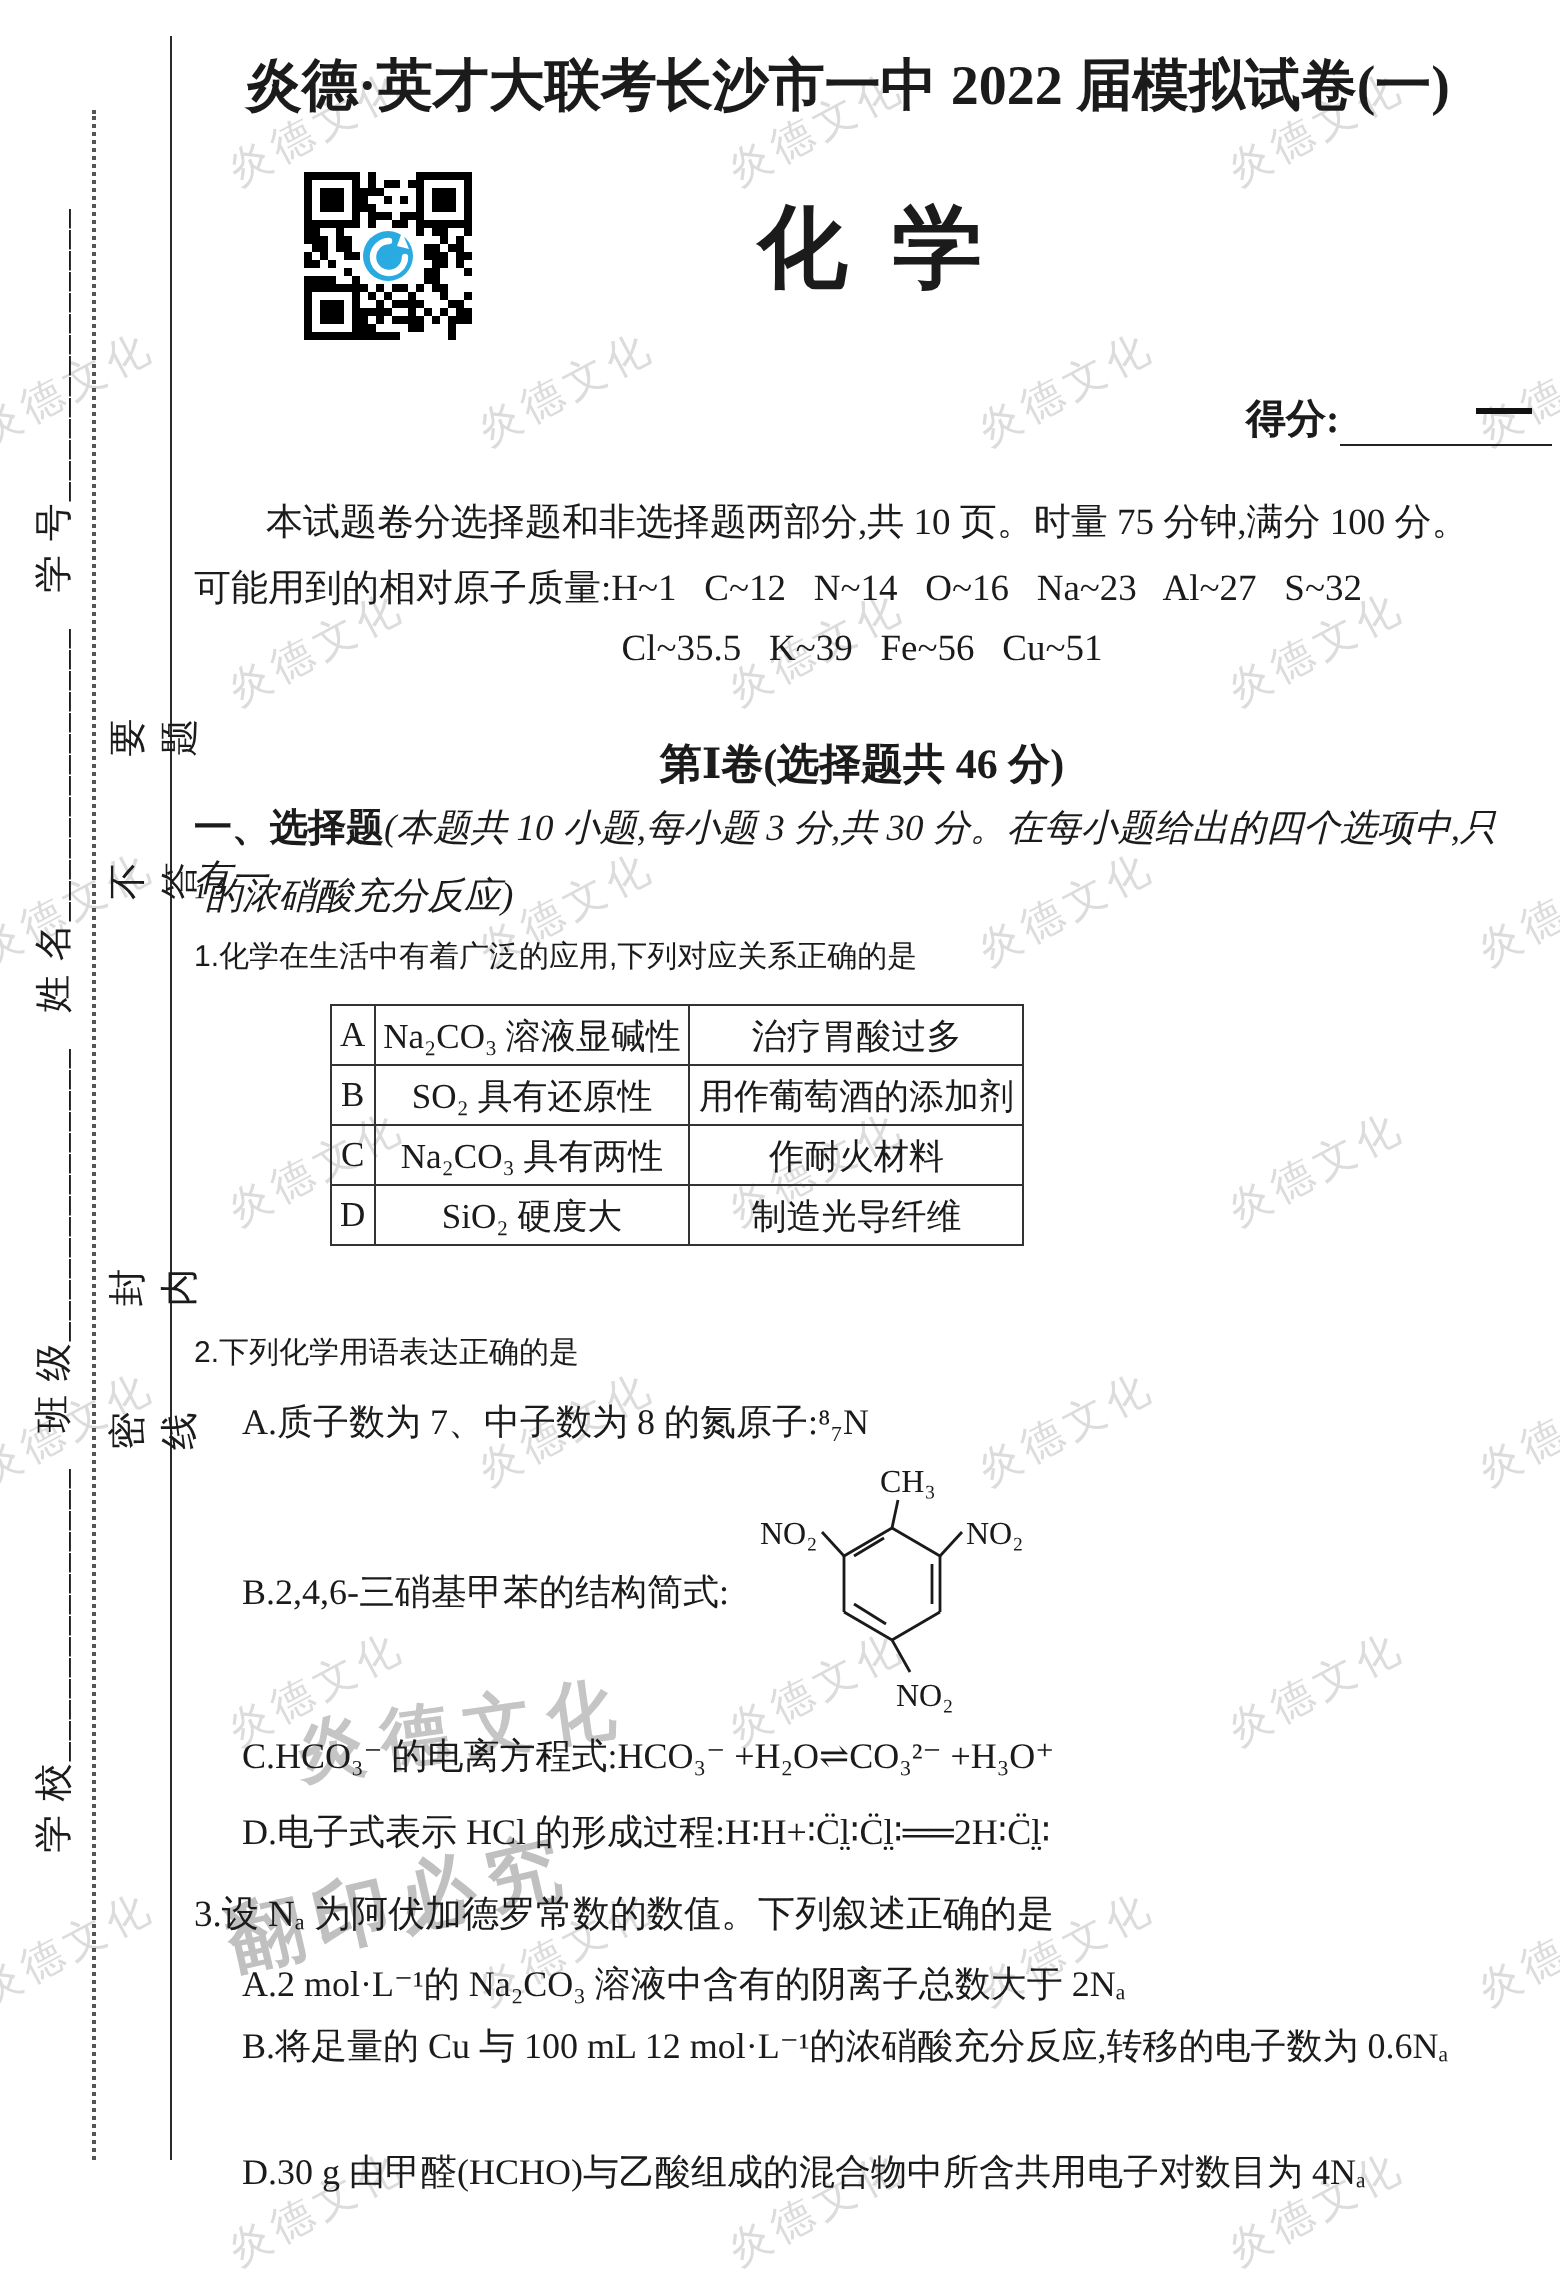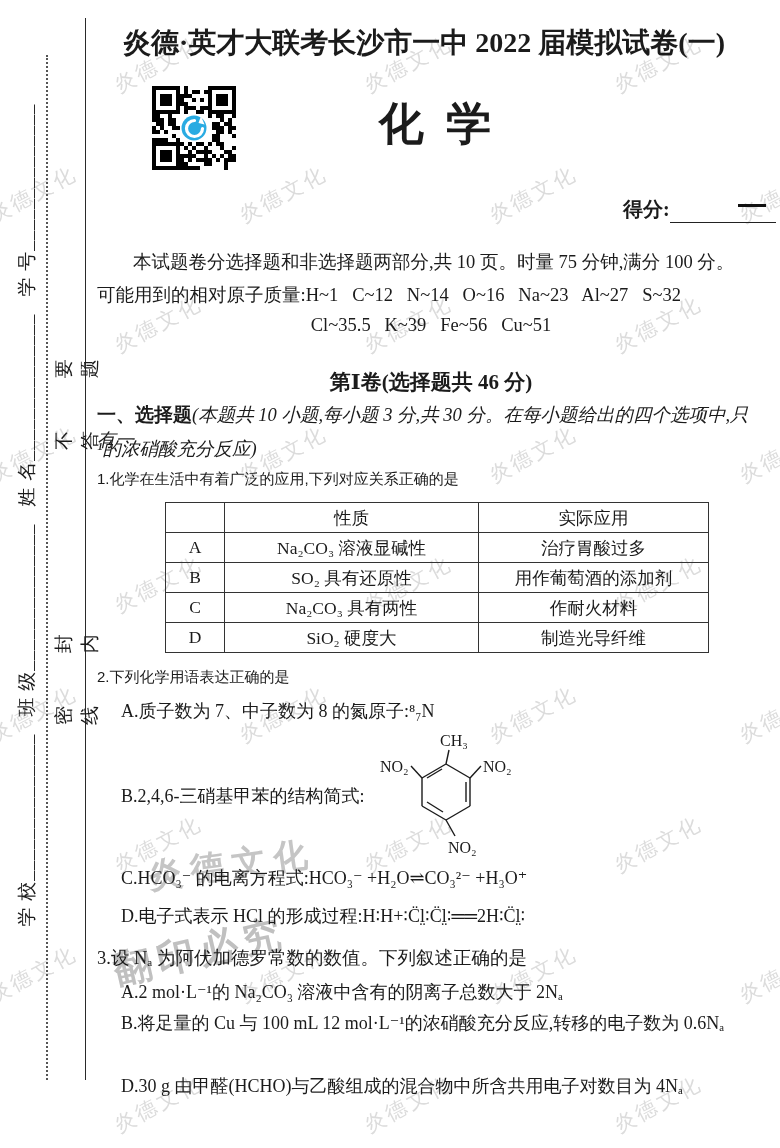--- a/index.html
+++ b/index.html
@@ -255,25 +255,20 @@
   <p class="t" style="top:283px" data-bind="intro.line2">可能用到的相对原子质量:H~1   C~12   N~14   O~16   Na~23   Al~27   S~32</p>
   <p class="t center" style="top:313px" data-bind="intro.line3">Cl~35.5   K~39   Fe~56   Cu~51</p>
 
   <p class="t center sec-title" style="top:368px" data-bind="section1.title">第Ⅰ卷(选择题共 46 分)</p>
   <p class="t" style="top:402px"><span class="hei" data-bind="section1.instruction_bold">一、选择题</span><span class="kai" data-bind="section1.instruction_rest">(本题共 10 小题,每小题 3 分,共 30 分。在每小题给出的四个选项中,只有一</span></p>
   <p class="t kai" style="top:437px" data-bind="section1.instruction_line2">¹的浓硝酸充分反应)</p>
 
   <p class="t hei-reg" style="top:469px" data-bind="q1.stem">1.化学在生活中有着广泛的应用,下列对应关系正确的是</p>
   <table class="q1-table">
     <tbody>
-        <tr>
-      <td class="col-letter" data-bind="q1.table.headers.0"></td>
-      <td class="col-prop" data-bind="q1.table.headers.1">性质</td>
-      <td class="col-app" data-bind="q1.table.headers.2">实际应用</td>
-    </tr>
     <tr>
       <td data-bind="q1.table.rows.0.0">A</td>
       <td data-bind="q1.table.rows.0.1">Na₂CO₃ 溶液显碱性</td>
       <td data-bind="q1.table.rows.0.2">治疗胃酸过多</td>
     </tr>
     <tr>
       <td data-bind="q1.table.rows.1.0">B</td>
       <td data-bind="q1.table.rows.1.1">SO₂ 具有还原性</td>
       <td data-bind="q1.table.rows.1.2">用作葡萄酒的添加剂</td>
     </tr>

